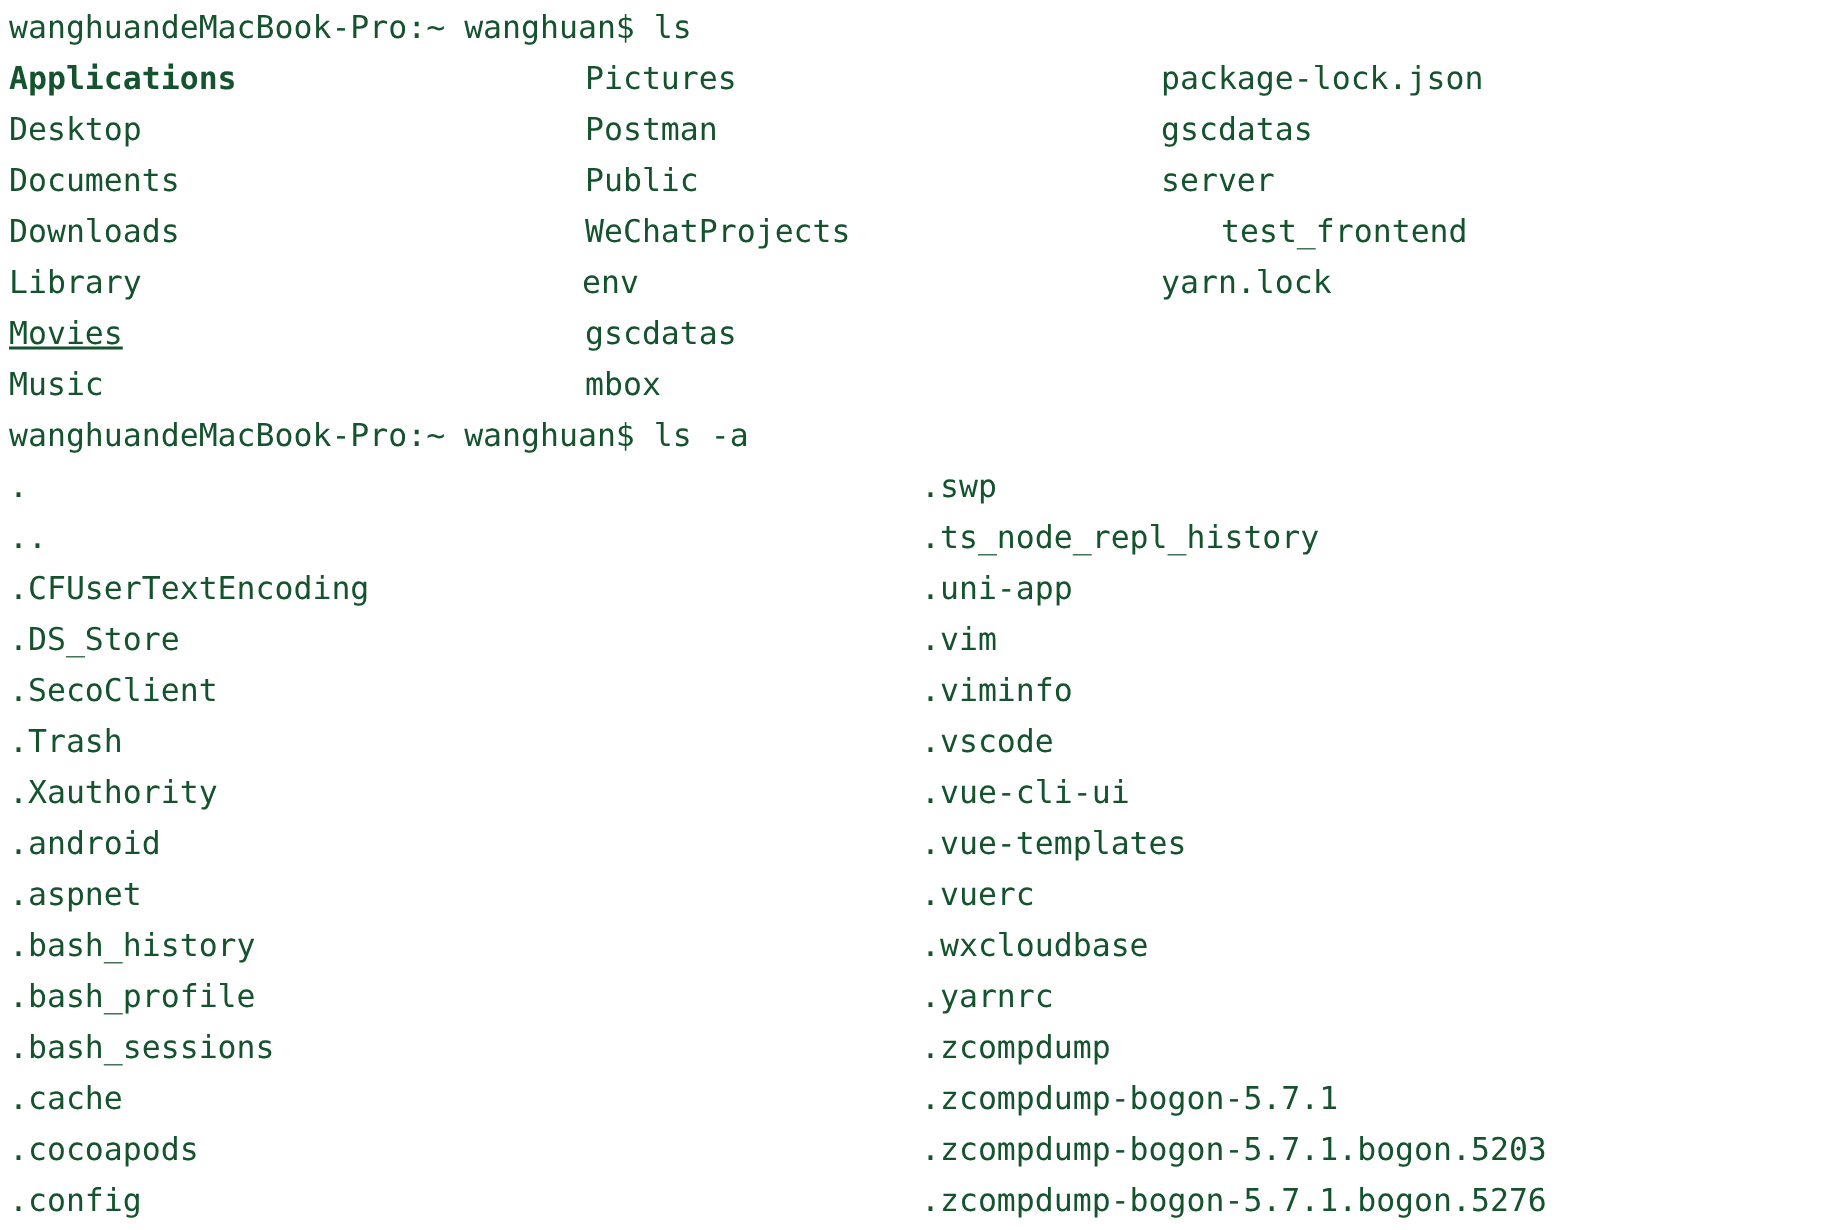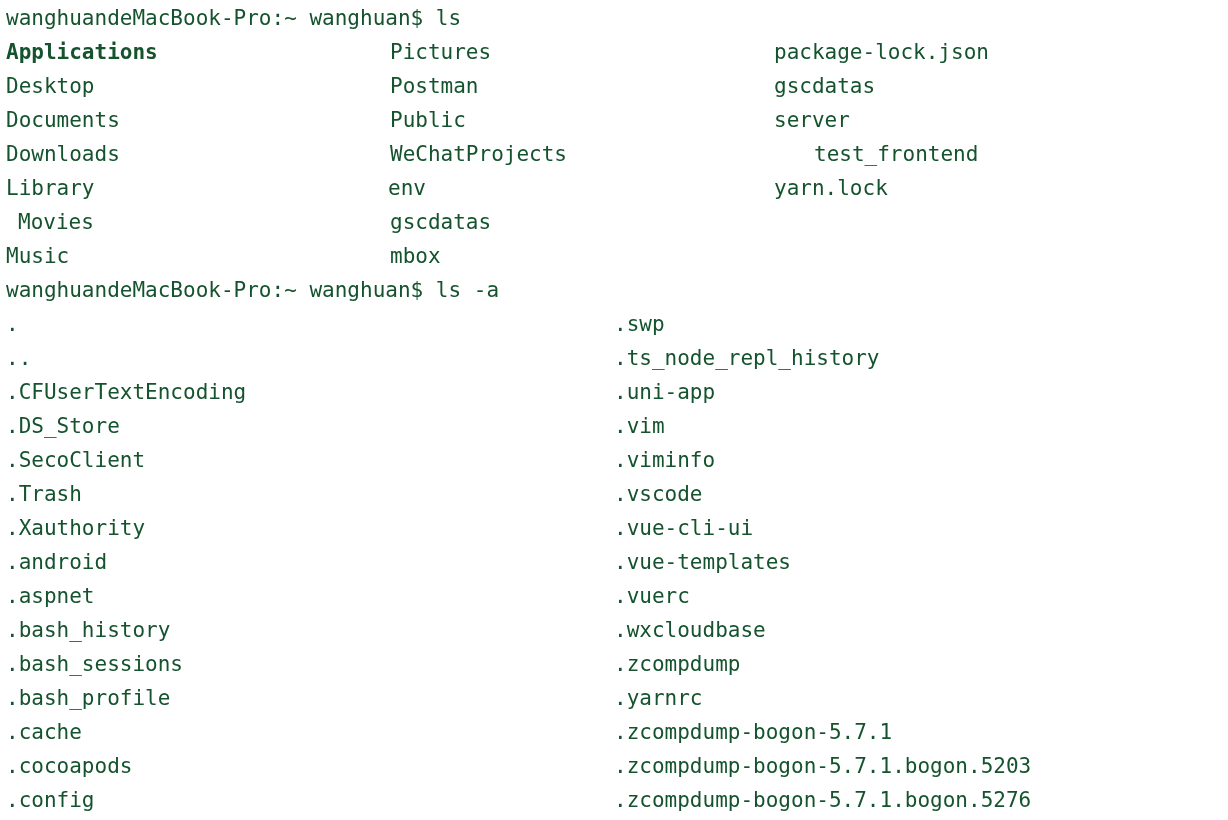--- a/index.html
+++ b/index.html
@@ -46,31 +46,31 @@
 </head>
 <body>
 
 <div class="screen">
     <div class="line"><span class="clipped">[</span><span class="cell" style="left: 6px;">wanghuandeMacBook-Pro:~ wanghuan$ ls</span></div>
     <div class="line"><span class="cell" style="left: 6px; font-weight: bold;">Applications</span><span class="cell" style="left: 390px;">Pictures</span><span class="cell" style="left: 774px;">package-lock.json</span></div>
     <div class="line"><span class="cell" style="left: 6px;">Desktop</span><span class="cell" style="left: 390px;">Postman</span><span class="cell" style="left: 774px;">gscdatas</span></div>
     <div class="line"><span class="cell" style="left: 6px;">Documents</span><span class="cell" style="left: 390px;">Public</span><span class="cell" style="left: 774px;">server</span></div>
     <div class="line"><span class="cell" style="left: 6px;">Downloads</span><span class="cell" style="left: 390px;">WeChatProjects</span><span class="cell" style="left: 774px; margin-left: 40px;">test_frontend</span></div>
     <div class="line"><span class="cell" style="left: 6px;">Library</span><span class="cell" style="left: 388px;">env</span><span class="cell" style="left: 774px;">yarn.lock</span></div>
-    <div class="line"><span class="cell" style="left: 18px;">Movies</span><span class="cell" style="left: 390px;">gscdatas</span></div>
+    <div class="line"><span class="cell" style="left: 6px; text-decoration: underline;">Movies</span><span class="cell" style="left: 390px;">gscdatas</span></div>
     <div class="line"><span class="cell" style="left: 6px;">Music</span><span class="cell" style="left: 390px;">mbox</span></div>
     <div class="line"><span class="clipped">[</span><span class="cell" style="left: 6px;">wanghuandeMacBook-Pro:~ wanghuan$ ls -a</span></div>
     <div class="line"><span class="cell" style="left: 6px;">.</span><span class="cell" style="left: 614px;">.swp</span></div>
     <div class="line"><span class="cell" style="left: 6px;">..</span><span class="cell" style="left: 614px;">.ts_node_repl_history</span></div>
     <div class="line"><span class="cell" style="left: 6px;">.CFUserTextEncoding</span><span class="cell" style="left: 614px;">.uni-app</span></div>
     <div class="line"><span class="cell" style="left: 6px;">.DS_Store</span><span class="cell" style="left: 614px;">.vim</span></div>
     <div class="line"><span class="cell" style="left: 6px;">.SecoClient</span><span class="cell" style="left: 614px;">.viminfo</span></div>
     <div class="line"><span class="cell" style="left: 6px;">.Trash</span><span class="cell" style="left: 614px;">.vscode</span></div>
     <div class="line"><span class="cell" style="left: 6px; text-align: right;">.Xauthority</span><span class="cell" style="left: 614px;">.vue-cli-ui</span></div>
     <div class="line"><span class="cell" style="left: 6px;">.android</span><span class="cell" style="left: 614px;">.vue-templates</span></div>
     <div class="line"><span class="cell" style="left: 6px;">.aspnet</span><span class="cell" style="left: 614px;">.vuerc</span></div>
     <div class="line"><span class="cell" style="left: 614px;">.wxcloudbase</span><span class="cell" style="left: 6px;">.bash_history</span></div>
+    <div class="line"><span class="cell" style="left: 6px;">.bash_profile</span><span class="cell" style="left: 614px;">.yarnrc</span></div>
     <div class="line"><span class="cell" style="left: 6px;">.bash_sessions</span><span class="cell" style="left: 614px;">.zcompdump</span></div>
-    <div class="line"><span class="cell" style="left: 6px;">.bash_profile</span><span class="cell" style="left: 614px;">.yarnrc</span></div>
     <div class="line"><span class="cell" style="left: 6px;">.cache</span><span class="cell" style="left: 614px;">.zcompdump-bogon-5.7.1</span></div>
     <div class="line"><span class="cell" style="left: 6px;">.cocoapods</span><span class="cell" style="left: 614px;">.zcompdump-bogon-5.7.1.bogon.5203</span></div>
     <div class="line"><span class="cell" style="left: 6px;">.config</span><span class="cell" style="left: 614px;">.zcompdump-bogon-5.7.1.bogon.5276</span></div>
   </div>
 
 </body></html>

